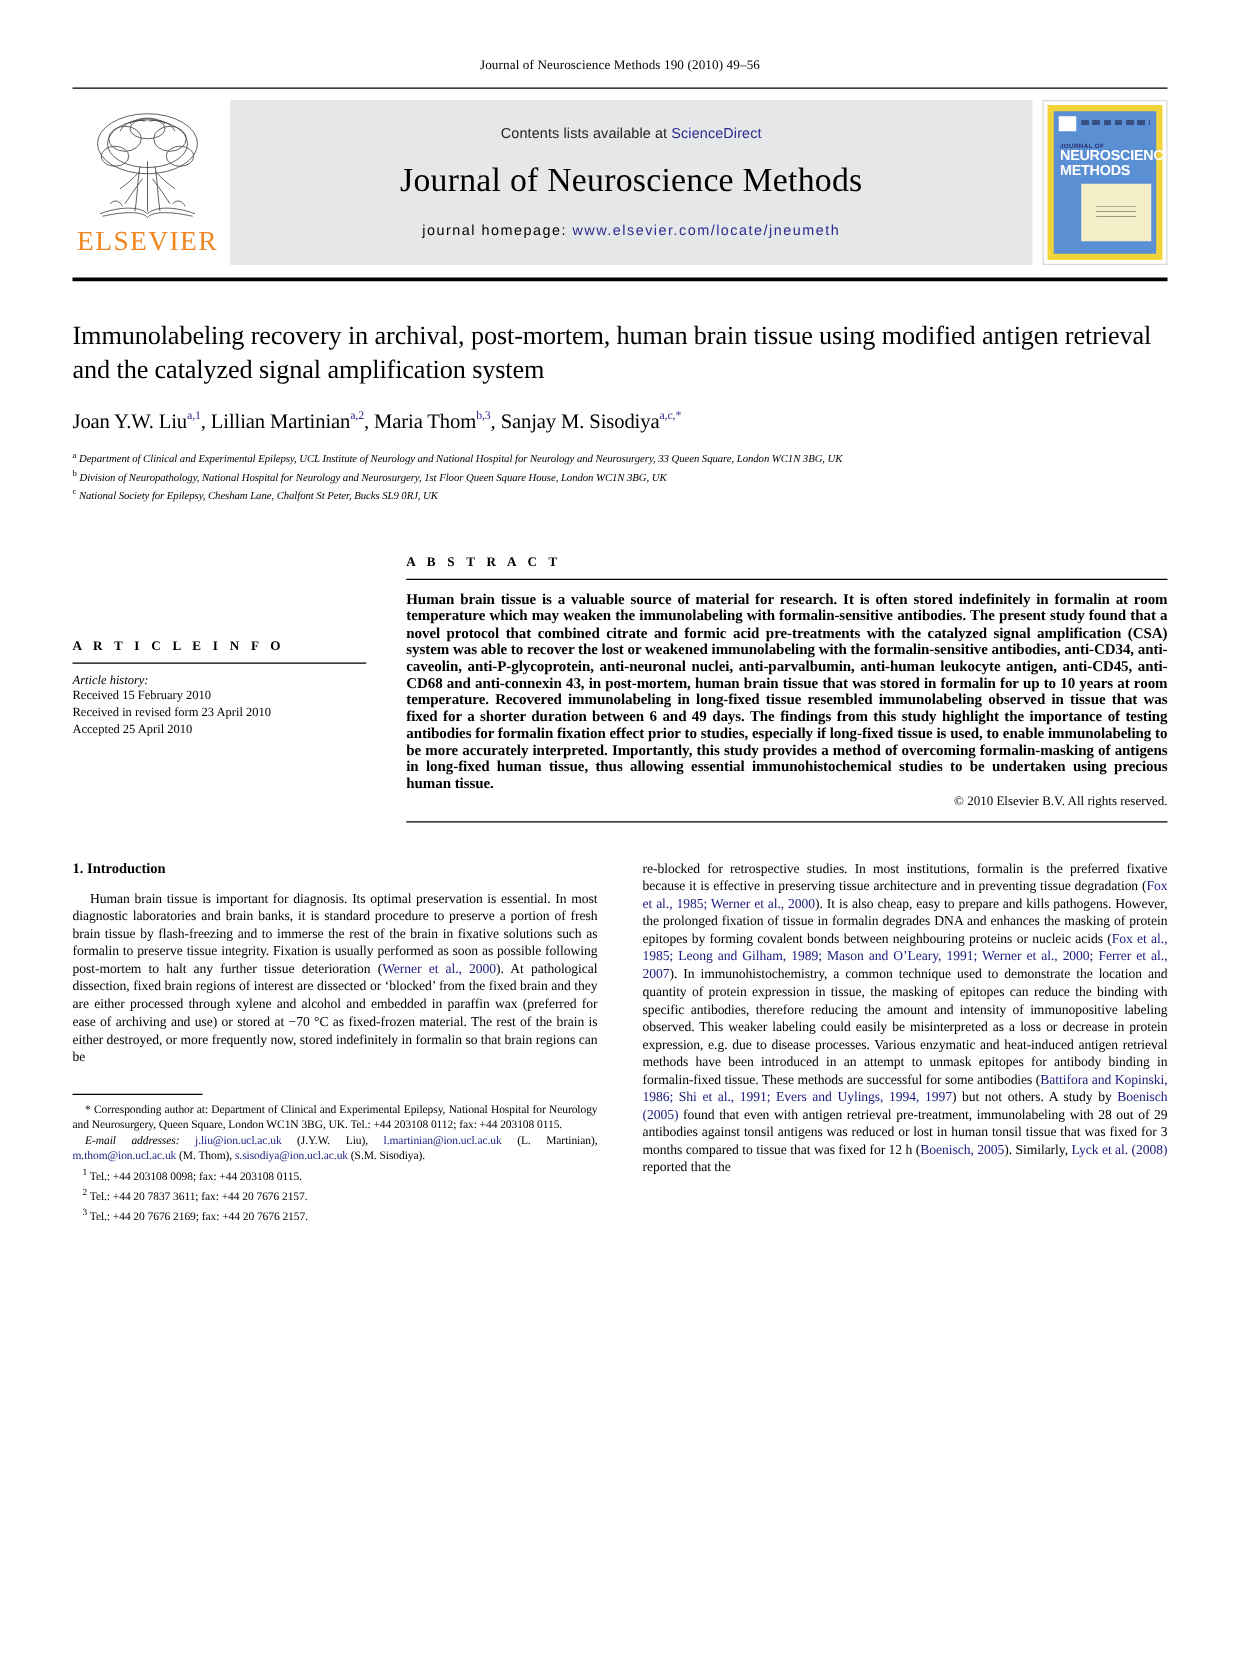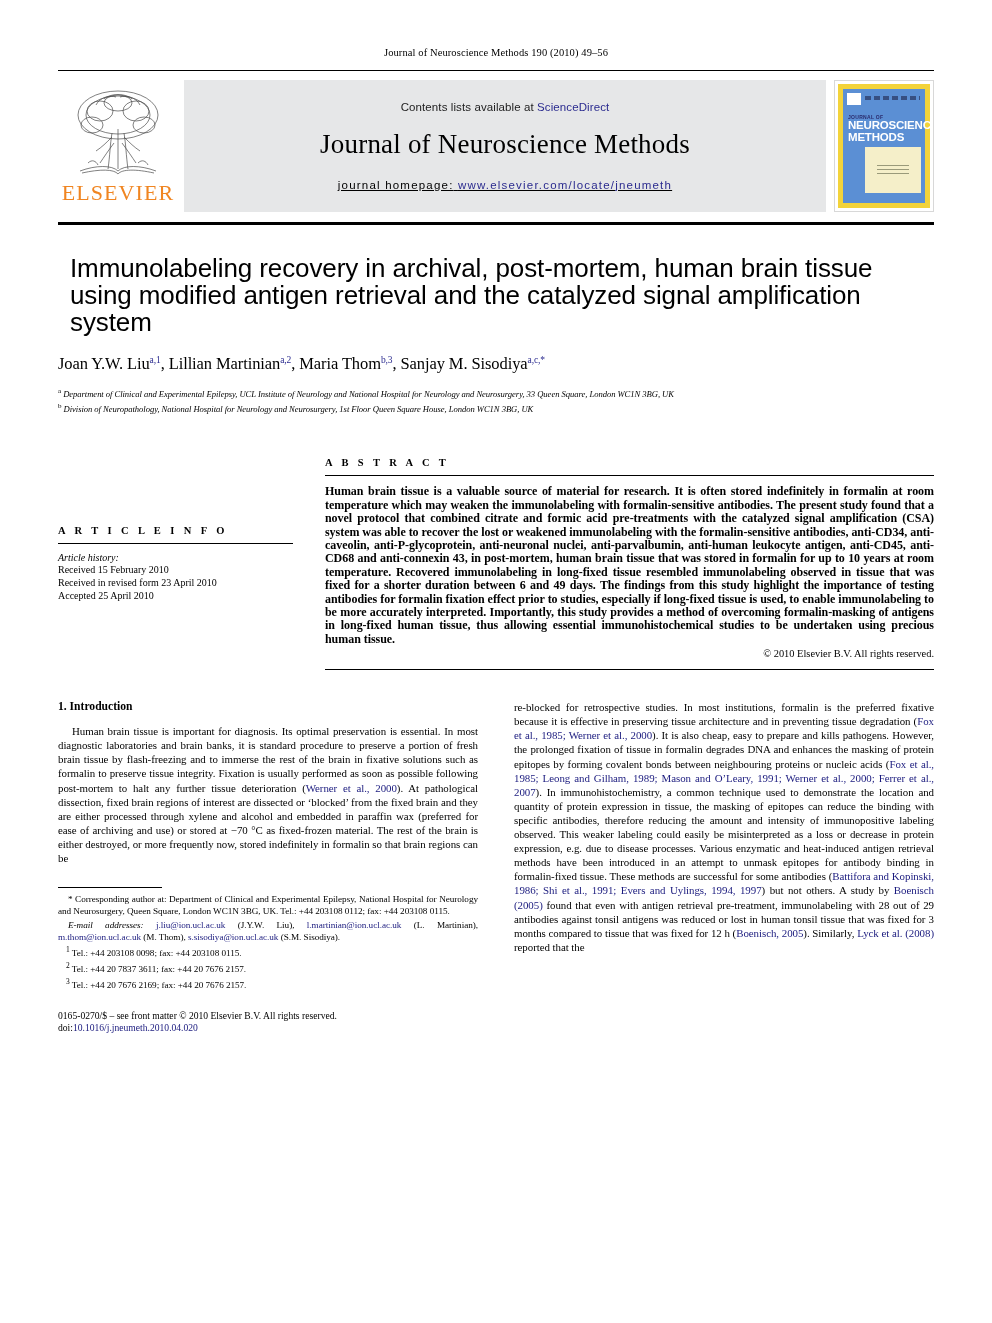--- a/index.html
+++ b/index.html
@@ -69,21 +69,20 @@
     font-family:"Liberation Serif", serif;
     font-size:27px;
     margin:15px 0 18px 0;
     letter-spacing:.2px;
   }
   .banner .homepage {
     font-family:"Liberation Sans", sans-serif;
     font-size:11.5px;
     letter-spacing:1.2px;
     margin-bottom:6px;
-    text-decoration:underline;
   }
   .banner .homepage .url { color:#2b2b8f; }
   .cover {
     width:100px; flex:0 0 100px;
     background:#ffffff;
     border:1px solid #d8d8d8;
     position:relative;
     box-sizing:border-box;
     overflow:hidden;
   }
@@ -98,25 +97,25 @@
      font-family:"Liberation Sans", sans-serif; font-weight:bold; color:#ffffff;
      font-size:11.5px; line-height:11.5px; letter-spacing:-.2px; }
   .cover-panel { position:absolute; right:4px; bottom:10px; width:56px; height:46px; background:#f5efc9; }
   .cover-panel-lines { position:absolute; left:12px; top:18px; width:32px; height:10px;
      background:repeating-linear-gradient(to bottom,#9a9a7a 0 1px,transparent 1px 4px); }
   .rule-mid { margin:10px 58px 0 58px; border-top:3px solid #000; }
 
   
   .titleblock { margin:30px 58px 0 58px; }
   h1.article-title {
-    font-family:Liberation Sans, sans-serif;
+    font-family:Liberation Serif, serif;
     font-weight:normal;
-    font-size:26px;
+    font-size:21px;
     line-height:27px;
-    margin:12px;
+    margin:0;
     letter-spacing:-.1px;
   }
   .authors {
     font-size:16.5px;
     margin-top:18px;
     letter-spacing:-.1px;
   }
   .authors sup { font-size:9.5px; color:#2b2b8f; }
   .affils { margin-top:12px; }
   .affil {
@@ -270,20 +269,21 @@
     </div>
   </div>
   <div class="rule-mid"></div>
 
   <div class="titleblock">
     <h1 class="article-title">Immunolabeling recovery in archival, post-mortem, human brain tissue using modified antigen retrieval and the catalyzed signal amplification system</h1>
     <div class="authors">Joan Y.W. Liu<sup>a,1</sup>, Lillian Martinian<sup>a,2</sup>, Maria Thom<sup>b,3</sup>, Sanjay M. Sisodiya<sup>a,c,*</sup></div>
     <div class="affils">
         <div class="affil"><sup>a</sup> Department of Clinical and Experimental Epilepsy, UCL Institute of Neurology and National Hospital for Neurology and Neurosurgery, 33 Queen Square, London WC1N 3BG, UK</div>
         <div class="affil"><sup>b</sup> Division of Neuropathology, National Hospital for Neurology and Neurosurgery, 1st Floor Queen Square House, London WC1N 3BG, UK</div>
+        <div class="affil"><sup>c</sup> National Society for Epilepsy, Chesham Lane, Chalfont St Peter, Bucks SL9 0RJ, UK</div>
       </div>
   </div>
 
   <div class="infoabs">
     <div class="col-info">
       <div class="sechead">A R T I C L E    I N F O</div>
       <div class="hr-thin"></div>
       <div class="hist-label">Article history:</div>
       <div>
           <div class="hist-line">Received 15 February 2010</div>
@@ -309,24 +309,20 @@
       <div class="footnotes">
         <div class="fn-rule"></div>
         <div class="fn fn-corr">* Corresponding author at: Department of Clinical and Experimental Epilepsy, National Hospital for Neurology and Neurosurgery, Queen Square, London WC1N 3BG, UK. Tel.: +44 203108 0112; fax: +44 203108 0115.</div>
         <div class="fn fn-email"><i>E-mail addresses:</i> <span class="cite">j.liu@ion.ucl.ac.uk</span> (J.Y.W. Liu), <span class="cite">l.martinian@ion.ucl.ac.uk</span> (L. Martinian), <span class="cite">m.thom@ion.ucl.ac.uk</span> (M. Thom), <span class="cite">s.sisodiya@ion.ucl.ac.uk</span> (S.M. Sisodiya).</div>
         <div>
             <div class="fn fn-num"><sup>1</sup> Tel.: +44 203108 0098; fax: +44 203108 0115.</div>
             <div class="fn fn-num"><sup>2</sup> Tel.: +44 20 7837 3611; fax: +44 20 7676 2157.</div>
             <div class="fn fn-num"><sup>3</sup> Tel.: +44 20 7676 2169; fax: +44 20 7676 2157.</div>
           </div>
 
-        <div class="issn">
-          <div>0165-0270/$ – see front matter © 2010 Elsevier B.V. All rights reserved.</div>
-          <div><span>doi:</span><span class="doi">10.1016/j.jneumeth.2010.04.020</span></div>
-        </div>
       </div>
     </div>
 
     <div class="bcol">
       <p class="body noindent">re-blocked for retrospective studies. In most institutions, formalin is the preferred fixative because it is effective in preserving tissue architecture and in preventing tissue degradation (<span class="cite">Fox et al., 1985; Werner et al., 2000</span>). It is also cheap, easy to prepare and kills pathogens. However, the prolonged fixation of tissue in formalin degrades DNA and enhances the masking of protein epitopes by forming covalent bonds between neighbouring proteins or nucleic acids (<span class="cite">Fox et al., 1985; Leong and Gilham, 1989; Mason and O’Leary, 1991; Werner et al., 2000; Ferrer et al., 2007</span>). In immunohistochemistry, a common technique used to demonstrate the location and quantity of protein expression in tissue, the masking of epitopes can reduce the binding with specific antibodies, therefore reducing the amount and intensity of immunopositive labeling observed. This weaker labeling could easily be misinterpreted as a loss or decrease in protein expression, e.g. due to disease processes. Various enzymatic and heat-induced antigen retrieval methods have been introduced in an attempt to unmask epitopes for antibody binding in formalin-fixed tissue. These methods are successful for some antibodies (<span class="cite">Battifora and Kopinski, 1986; Shi et al., 1991; Evers and Uylings, 1994, 1997</span>) but not others. A study by <span class="cite">Boenisch (2005)</span> found that even with antigen retrieval pre-treatment, immunolabeling with 28 out of 29 antibodies against tonsil antigens was reduced or lost in human tonsil tissue that was fixed for 3 months compared to tissue that was fixed for 12 h (<span class="cite">Boenisch, 2005</span>). Similarly, <span class="cite">Lyck et al. (2008)</span> reported that the</p>
     </div>
   </div>
 
 </div>
 

